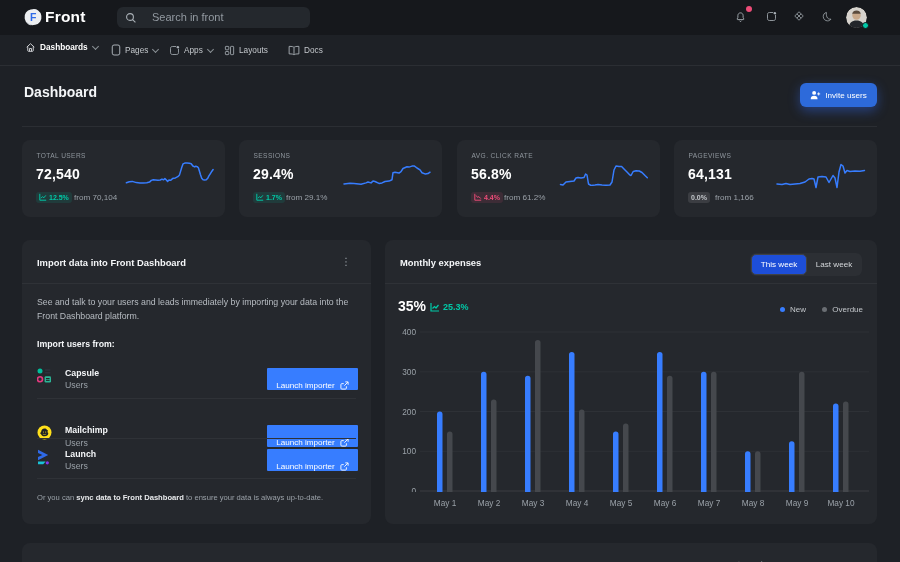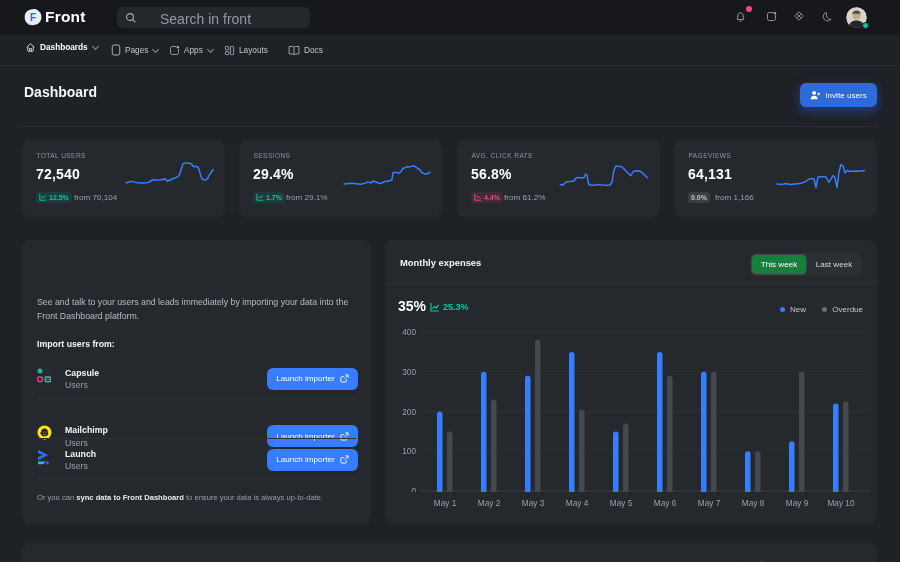--- a/index.html
+++ b/index.html
@@ -7,21 +7,21 @@
   body { font-family:"Liberation Sans", sans-serif; background:#1e2126; position:relative; }
   .abs { position:absolute; }
   svg { display:block; }
 
   
   #hdr { left:0; top:0; width:900px; height:35px; background:#16181c; }
   #logoMark { left:23px; top:7px; }
   #logoText { left:45px; top:8px; font-size:15.5px; font-weight:bold; color:#fff; letter-spacing:.2px; }
   #search { left:117px; top:7px; width:193px; height:21px; background:#24282d; border-radius:6px; }
   #searchIcon { left:125px; top:11.5px; }
-  #searchTxt { left:160px; top:10.5px; font-size:14px; color:#939aa1; }
+  #searchTxt { left:152px; top:10.5px; font-size:11px; color:#939aa1; }
   .hIcon { top:11px; }
   #avatar { left:846px; top:7px; width:21px; height:21px; border-radius:50%; overflow:hidden; }
   #avDot { left:862px; top:21.5px; width:7px; height:7px; border-radius:50%; background:#00c9a7; border:1.5px solid #16181c; }
   #bellDot { left:745.5px; top:5.5px; width:6.5px; height:6.5px; border-radius:50%; background:#ed4c78; }
 
   
   #nav { left:0; top:35px; width:900px; height:31px; background:#1e2126; border-bottom:1px solid #2b2e33; }
   .navItem { top:0; height:30px; display:flex; align-items:center; gap:4px; font-size:8.25px; color:#c3c7cb; }
   .navItem.active { color:#fff; font-weight:600; }
   .caret { width:5px; height:5px; border-right:1.2px solid #8a9096; border-bottom:1.2px solid #8a9096; transform:rotate(45deg); margin-top:-2px; margin-left:1px; }
@@ -52,31 +52,31 @@
   .cardTitle { position:absolute; left:15px; top:17px; font-size:9.4px; font-weight:bold; color:#f4f6f8; }
   #kebab { position:absolute; right:20px; top:16px; color:#9aa1a8; font-size:10px; }
 
   #introTxt { position:absolute; left:15px; top:55px; width:318px; font-size:8.75px; line-height:14px; color:#b7bcc2; }
   #importFrom { position:absolute; left:15px; top:98.5px; font-size:8.75px; font-weight:bold; color:#f4f6f8; }
 
   .irow { position:absolute; left:15px; width:321px; height:40px; }
   .irow .ico { position:absolute; left:0; top:0px; }
   .irow .nm { position:absolute; left:28px; top:0px; font-size:8.75px; font-weight:bold; color:#f4f6f8; }
   .irow .us { position:absolute; left:28px; top:12.5px; font-size:8.75px; color:#9aa1a8; }
-  .irow .btn { position:absolute; right:0; top:0px; width:91px; height:22px; background:#377dff; border-radius:6px;
-    color:#fff; font-size:8.125px; display:flex; align-items:center; justify-content:center; gap:5px; }
+  .irow .btn { position:absolute; right:0; top:0px; width:91px; height:22px; background:#377dff; border-radius:1px;
+    color:#fff; font-size:8.125px; display:flex; align-items:flex-end; justify-content:center; gap:5px; }
   .rowDiv { position:absolute; left:15px; width:319px; height:1px; background:#2f3237; }
 
   #syncTxt { position:absolute; left:15px; top:252.5px; font-size:7.6px; color:#9aa1a8; }
   #syncTxt b { color:#e8eaec; }
 
   
   #segWrap { position:absolute; right:15px; top:13px; width:112px; height:23px; background:#2c2f34; border-radius:6px; display:flex; padding:1px; }
   .seg { flex:1; display:flex; align-items:center; justify-content:center; font-size:8.125px; color:#d4d7da; }
-  .seg.active { background:#15803d; border:1px solid #3e4247; border-radius:5px; color:#fff; }
+  .seg.active { background:#1d4ed8; border:1px solid #3e4247; border-radius:5px; color:#fff; }
   #bigPct { position:absolute; left:13px; top:58px; font-size:14px; font-weight:bold; color:#fff; }
   #bigDelta { position:absolute; left:45px; top:61.5px; font-size:9px; font-weight:bold; color:#00c9a7; display:flex; align-items:center; gap:3px; }
   .legend { position:absolute; top:64.5px; font-size:8px; color:#c3c7cb; display:flex; align-items:center; gap:5px; }
   .ldot { width:5px; height:5px; border-radius:50%; }
 </style>
 </head>
 <body>
 
 <div class="abs" id="hdr"></div>
 <div class="abs" id="logoMark">
@@ -221,20 +221,24 @@
   <div class="sLabel">PAGEVIEWS</div>
   <div class="sNum">64,131</div>
   <div class="sBadge flat" style="padding:0 2px; justify-content:center; width:22px;">0.0%</div>
   <div class="sFrom" style="left:41px;">from 1,166</div>
   <svg class="spark" width="92" height="31" viewBox="0 0 92 31" fill="none" stroke="#377dff" stroke-width="1.5" stroke-linejoin="round" stroke-linecap="round">
     <path d="M3 26 L8 26.5 L12 25.5 L16 26.5 L21 26 L26 25.5 L31 24 L35 21 L38 20.5 L40 21 L42 29.5 L44 19 L48 18.5 L52 19 L55 24.5 L59 17.5 L61 20 L63 29.5 L65 14 L67 6.5 L69 8 L71 15 L73 12.5 L76 13.5 L81 13 L86 13.3 L90.5 12.5"></path>
   </svg>
 </div>
 
 <div class="abs" id="cardL">
+  <div class="cardHead">
+      <div class="cardTitle">Import data into Front Dashboard</div>
+      <div id="kebab">⋮</div>
+    </div>
   <div id="introTxt">See and talk to your users and leads immediately by importing your data into the Front Dashboard platform.</div>
   <div id="importFrom">Import users from:</div>
 
   <div class="irow" style="top:127.5px;">
     <div class="ico">
       <svg width="15" height="16" viewBox="0 0 15 16">
         <circle cx="3" cy="3" r="2.5" fill="#00bf9c"></circle>
         <rect x="7.6" y="1.2" width="6" height="1.6" rx="0.8" fill="#2c323c"></rect>
         <rect x="7.6" y="3.9" width="6" height="1.6" rx="0.8" fill="#2c323c"></rect>
         <circle cx="3" cy="11.3" r="2.5" fill="none" stroke="#e5397f" stroke-width="1.6"></circle>

